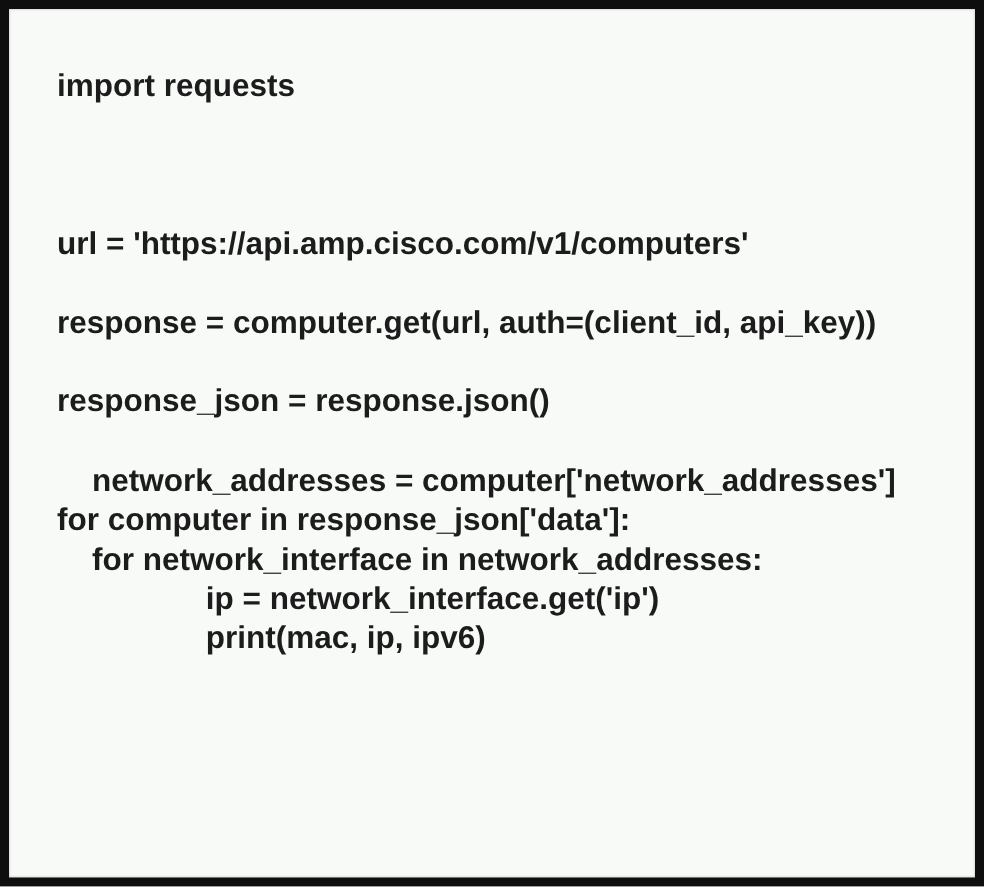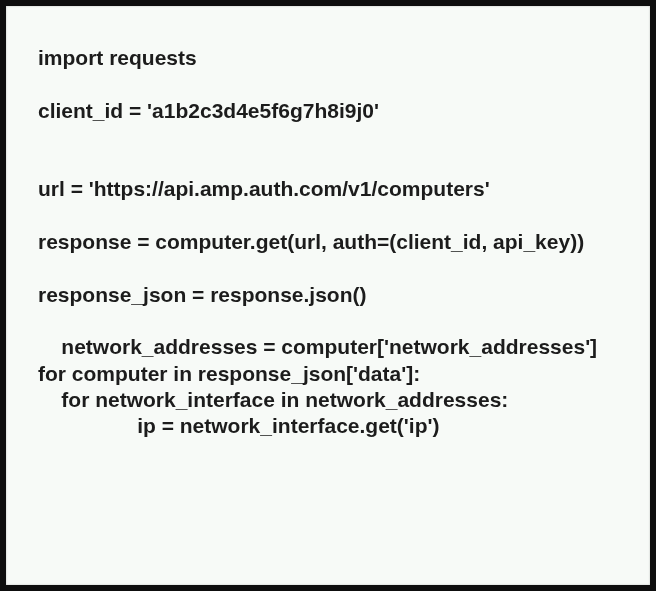--- a/index.html
+++ b/index.html
@@ -29,27 +29,27 @@
     min-height: 26.3px;
   }
 </style>
 </head>
 <body>
 
 <div class="frame">
   <div class="code">
     <div class="code-line">import requests</div>
     <div class="code-line"></div>
-    <div class="code-line">client_id = 'a1b2c3d4e5f6g7h8i9j0'</div>
     <div class="code-line"></div>
     <div class="code-line"></div>
-    <div class="code-line">url = 'https://api.amp.auth.com/v1/computers'</div>
+    <div class="code-line">url = 'https://api.amp.cisco.com/v1/computers'</div>
     <div class="code-line"></div>
     <div class="code-line">response = computer.get(url, auth=(client_id, api_key))</div>
     <div class="code-line"></div>
     <div class="code-line">response_json = response.json()</div>
     <div class="code-line"></div>
     <div class="code-line">    network_addresses = computer['network_addresses']</div>
     <div class="code-line">for computer in response_json['data']:</div>
     <div class="code-line">    for network_interface in network_addresses:</div>
     <div class="code-line">                 ip = network_interface.get('ip')</div>
+    <div class="code-line">                 print(mac, ip, ipv6)</div>
   </div>
 </div>
 
 </body></html>

